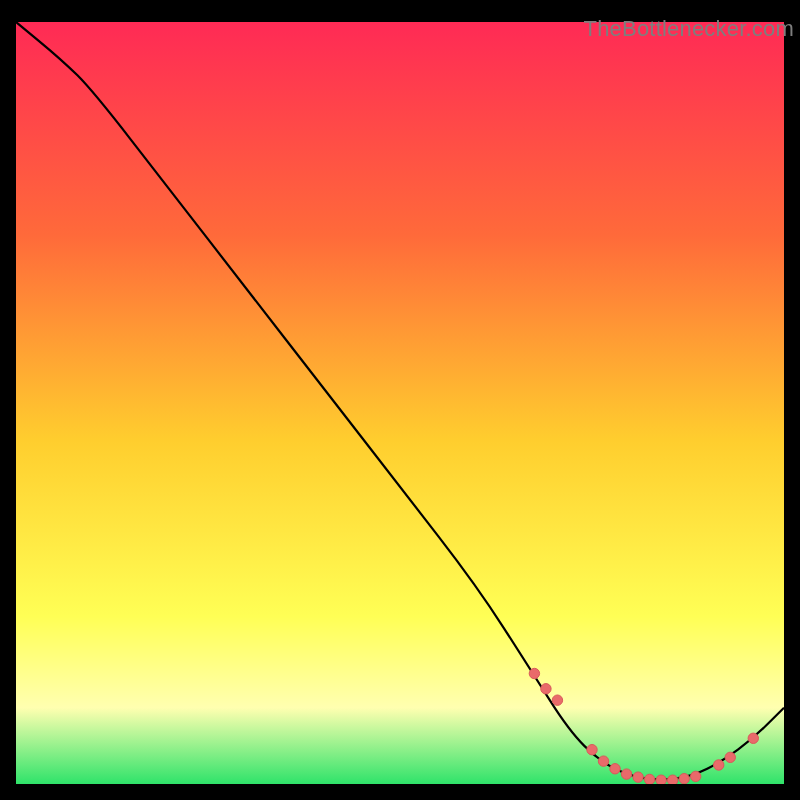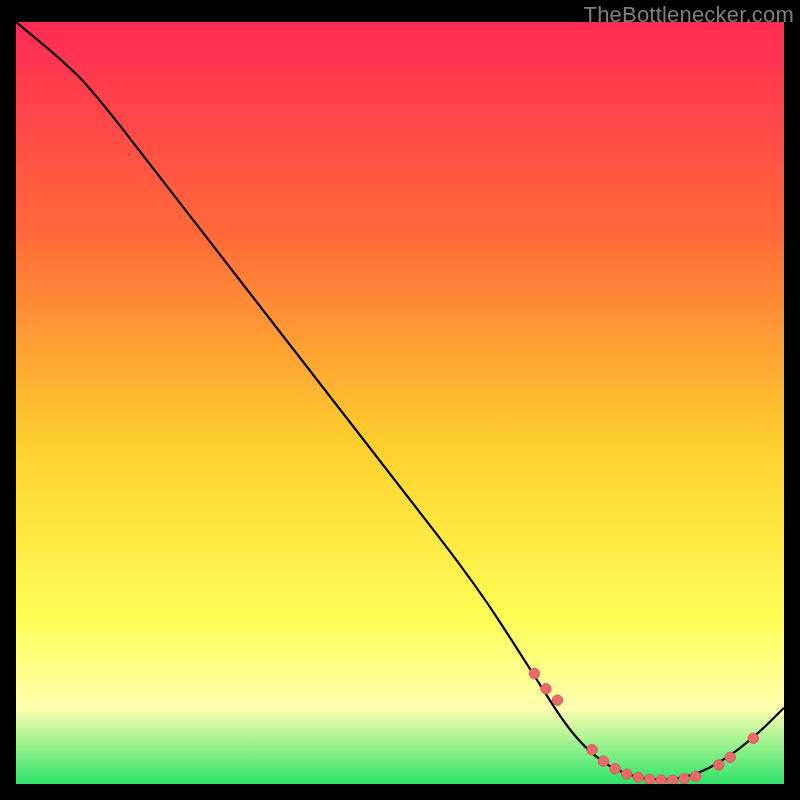--- a/index.html
+++ b/index.html
@@ -12,21 +12,21 @@
     font-family: Arial, Helvetica, sans-serif;
   }
   .canvas {
     position: relative;
     width: 800px;
     height: 800px;
     background: #000;
   }
   .watermark {
     position: absolute;
-    top: 2px;
+    top: 16px;
     right: 6px;
     color: #7e7e7e;
     font-size: 22px;
     font-weight: 400;
     letter-spacing: 0.2px;
     z-index: 10;
   }
   .plot-frame {
     position: absolute;
     left: 16px;

